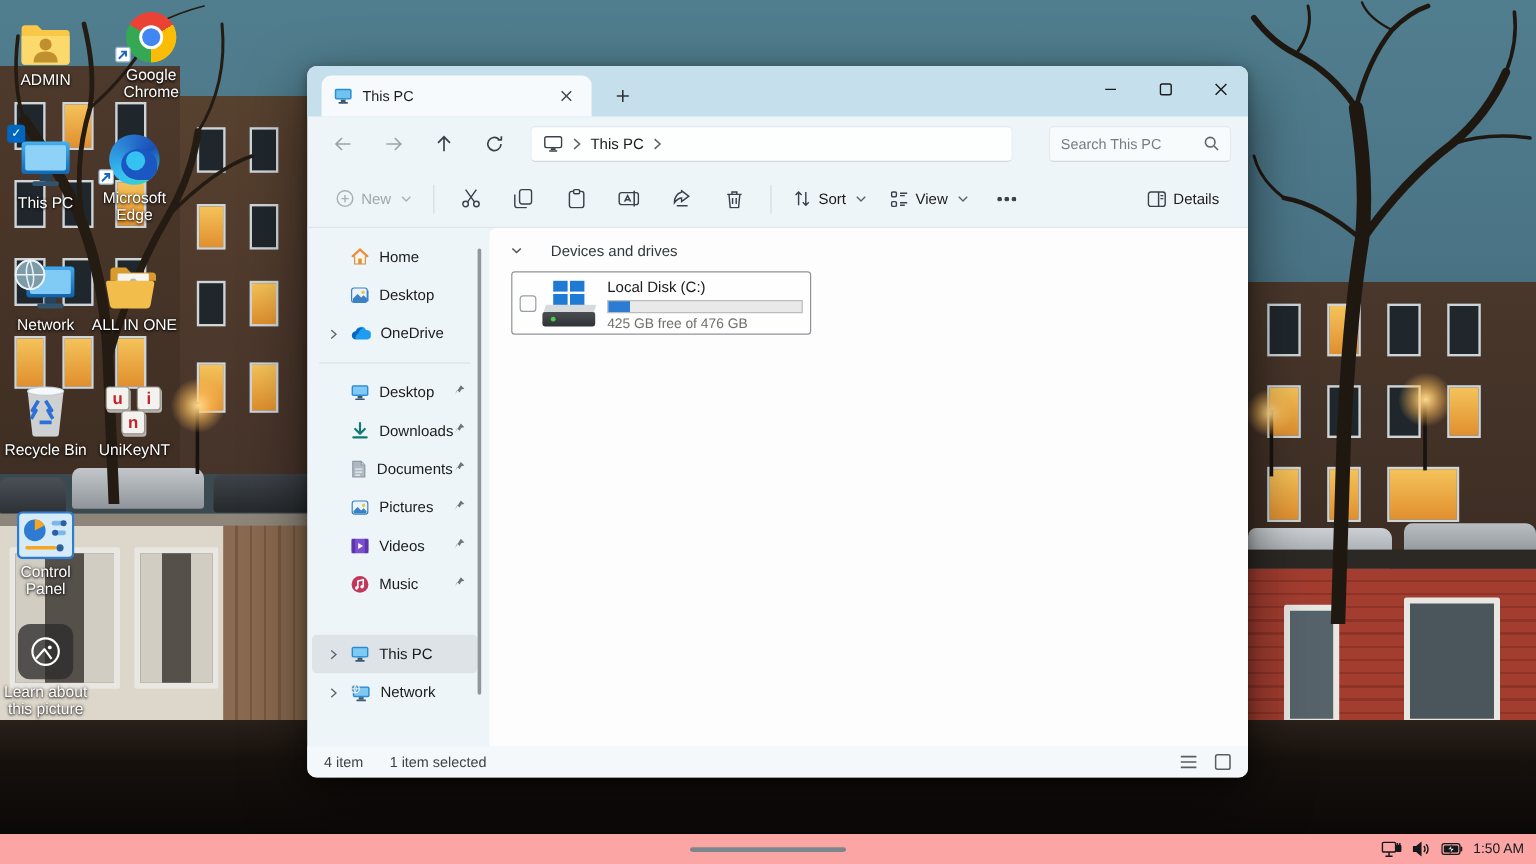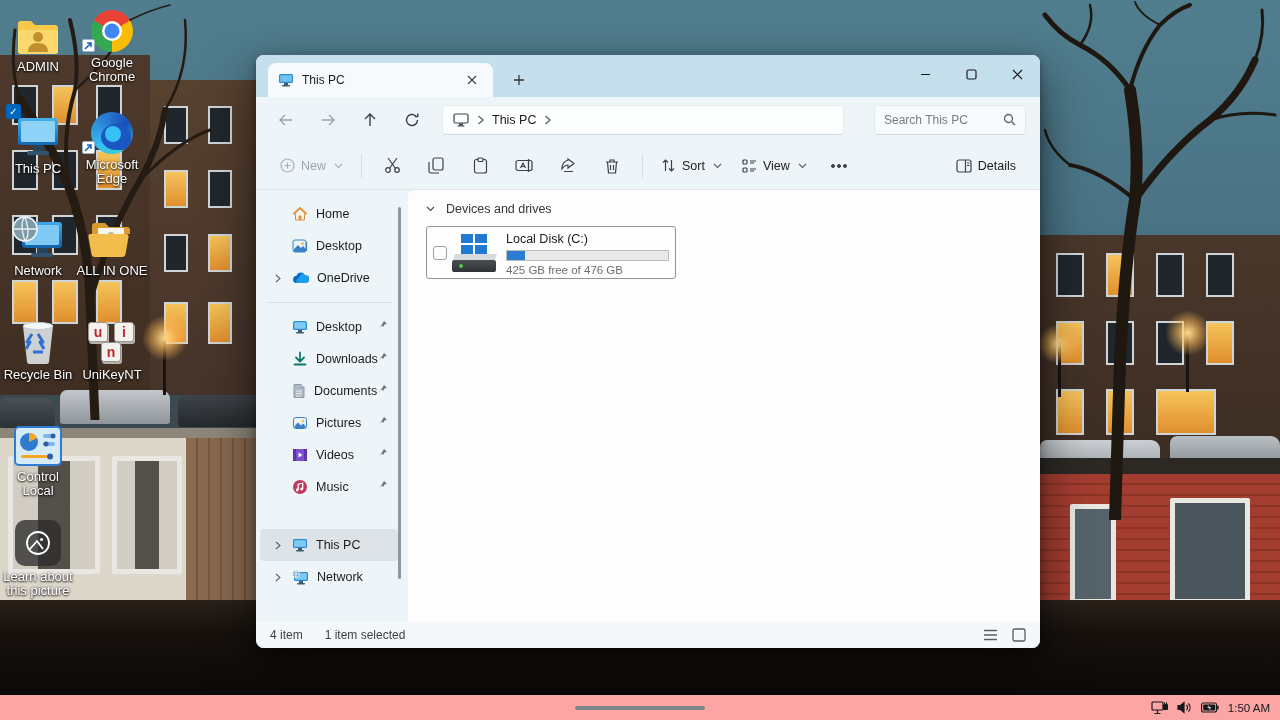--- a/index.html
+++ b/index.html
@@ -68,21 +68,21 @@
   .sitem .expchev { width:12px; display:flex; justify-content:center; }
   .sitem .noexp { width:12px; }
   .sitem .slbl { font-size:12.5px; color:#1b1b1b; white-space:nowrap; }
   .sitem.selected { background:#dde3e7; }
   .sitem .pin { position:absolute; right:10px; top:9px; }
   .sdivider { height:1px; background:#d9e2e7; margin:8px 10px; }
   .sgap { height:26px; }
   #sb-scroll { position:absolute; left:142px; top:152px; width:3px; height:372px; background:#8f979c; border-radius:2px; }
 
   #content { position:absolute; left:152px; top:135px; right:0; bottom:26px; background:#fdfdfd; border-radius:6px 0 0 0; padding:12px 0 0 18px; }
-  #sect-hdr { display:flex; align-items:center; gap:11px; font-size:12.5px; color:#33383c; }
+  #sect-hdr { display:flex; align-items:center; gap:24px; font-size:12.5px; color:#33383c; }
   #drive-tile { margin-top:10px; width:250px; height:53px; border:1px solid #8f9499; border-radius:3px; background:#fefefe;
     display:flex; align-items:center; padding:0 6px; position:relative; }
   #drive-check { width:14px; height:14px; border:1px solid #9aa0a5; border-radius:3px; background:#fdfdfd; margin-right:5px; }
   #drive-art { width:46px; height:38px; position:relative; margin-right:8px; }
   .wlogo { position:absolute; left:9px; top:0; width:26px; height:22px; display:grid; grid-template-columns:12px 12px; grid-template-rows:9px 11px; gap:2px; }
   .wlogo i { background:#1f7ad4; }
   .drv-top { position:absolute; left:2px; top:20px; width:42px; height:6px; background:#d6dadd; transform:skewX(-18deg); border-radius:1px; }
   .drv-front { position:absolute; left:0px; top:26px; width:44px; height:12px; background:linear-gradient(180deg,#4a4e52,#303336); border-radius:2px; }
   .drv-led { position:absolute; left:7px; top:30px; width:4px; height:4px; border-radius:50%; background:#44cf44; }
   #drive-info { flex:1; padding-top:2px; }
@@ -211,21 +211,21 @@
     <svg width="44" height="38" viewBox="0 0 44 38">
         <path d="M2 6 q0-3 3-3 h10 l4 4 h20 q3 0 3 3 v23 q0 3-3 3 H5 q-3 0-3-3 z" fill="#f9c848"></path>
         <path d="M2 12 h40 v21 q0 3-3 3 H5 q-3 0-3-3 z" fill="#fcd96d"></path>
         <circle cx="22" cy="19" r="5" fill="#c08f2e"></circle>
         <path d="M12 34 q0-9 10-9 q10 0 10 9 z" fill="#c08f2e"></path>
       </svg>
   </div>
   <div class="lbl">ADMIN</div>
 </div>
 
-<div class="dicon" style="left:74px;top:6px;">
+<div class="dicon" style="left:88px;top:6px;">
   <div class="art">
     <div style="width:42px;height:42px;border-radius:50%;background:conic-gradient(from -60deg,#ea4335 0 120deg,#fbbc05 120deg 240deg,#34a853 240deg 360deg);position:relative;">
       <div style="position:absolute;left:50%;top:50%;transform:translate(-50%,-50%);width:20px;height:20px;border-radius:50%;background:#fff;"></div>
       <div style="position:absolute;left:50%;top:50%;transform:translate(-50%,-50%);width:15px;height:15px;border-radius:50%;background:#4285f4;"></div>
     </div>
     <span class="shortcut-arrow">
         <svg width="9" height="9" viewBox="0 0 9 9">
           <path d="M1 8 L7 2 M3 2 h4 v4" stroke="#1766c2" stroke-width="1.6" fill="none"></path>
         </svg>
       </span>
@@ -330,21 +330,21 @@
         <circle cx="15" cy="16" r="9" fill="#2f7bd1"></circle>
         <path d="M15 16 L15 7 A9 9 0 0 1 23 12 z" fill="#f5a623"></path>
         <rect x="29" y="8" width="12" height="4" rx="2" fill="#7fb6e8"></rect>
         <circle cx="39" cy="10" r="2.5" fill="#2f5f9e"></circle>
         <rect x="29" y="16" width="12" height="4" rx="2" fill="#7fb6e8"></rect>
         <circle cx="32" cy="18" r="2.5" fill="#2f5f9e"></circle>
         <rect x="7" y="29" width="26" height="3" rx="1.5" fill="#f5a623"></rect>
         <circle cx="36" cy="30.5" r="3" fill="#2f5f9e"></circle>
       </svg>
   </div>
-  <div class="lbl">Control Local</div>
+  <div class="lbl">Control Panel</div>
 </div>
 
 <div class="dicon" style="left:0;top:520px;">
   <div class="art">
     <div style="width:46px;height:46px;border-radius:10px;background:rgba(45,45,45,.78);display:flex;align-items:center;justify-content:center;">
       <svg width="26" height="26" viewBox="0 0 26 26">
           <circle cx="13" cy="13" r="11" fill="none" stroke="#fff" stroke-width="1.8"></circle>
           <circle cx="16.5" cy="9.5" r="1.6" fill="#fff"></circle>
           <path d="M5 19 l7-8 6 8" fill="none" stroke="#fff" stroke-width="1.8" stroke-linejoin="round"></path>
         </svg>

